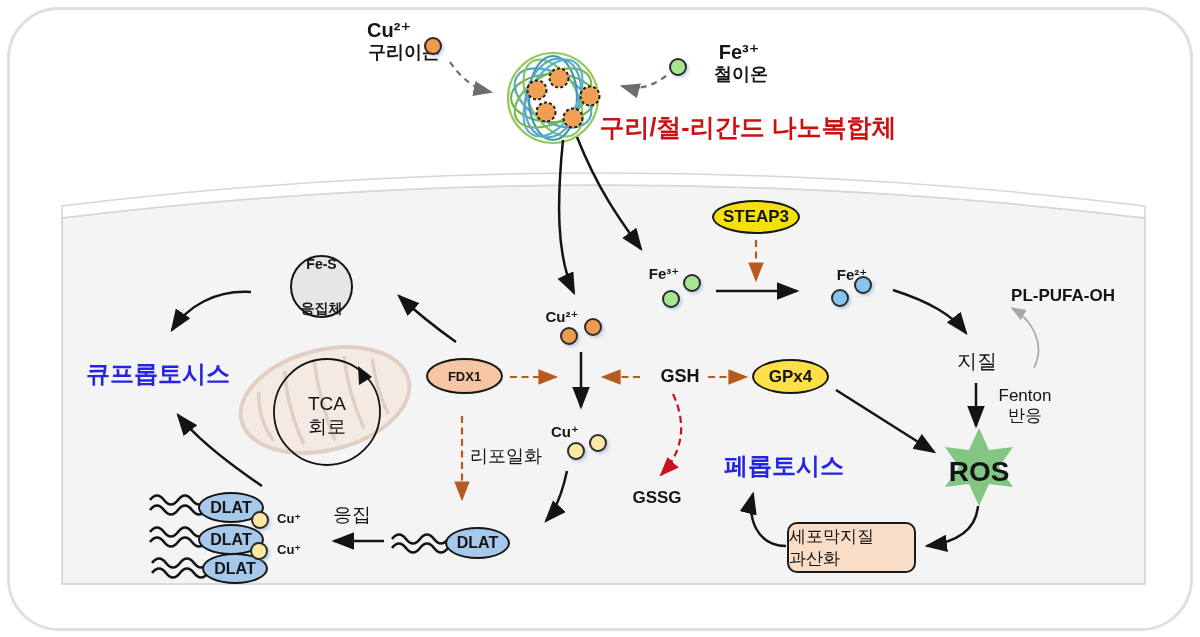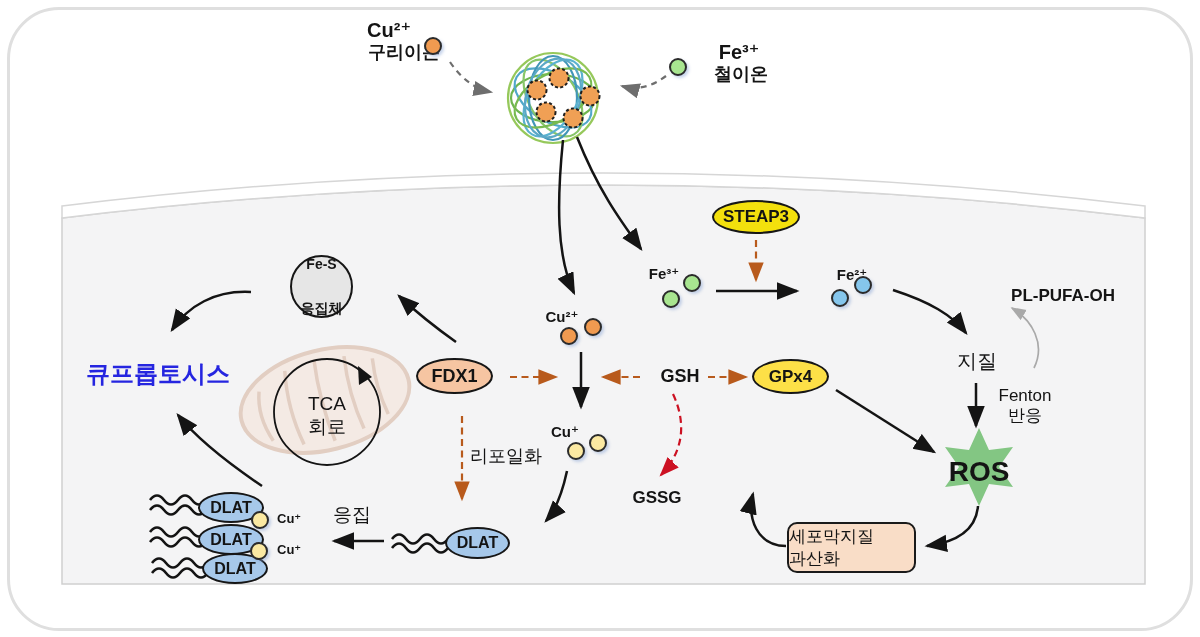--- a/index.html
+++ b/index.html
@@ -133,30 +133,31 @@
   </svg>
 
   <div class="lbl b" style="left:389px;top:19px;font-size:20px;">Cu²⁺</div>
   <div class="lbl b" style="left:404px;top:42px;font-size:18px;">구리이온</div>
   <div class="ion" style="left:424px;top:37px;background:#f09a50;"></div>
 
   <div class="lbl b" style="left:739px;top:41px;font-size:20px;">Fe³⁺</div>
   <div class="lbl b" style="left:741px;top:64px;font-size:18px;">철이온</div>
   <div class="ion" style="left:669px;top:58px;background:#a8e590;"></div>
 
+  <div class="lbl b red" style="left:748px;top:113px;font-size:25px;">구리/철-리간드 나노복합체</div>
 
   <div class="oval" style="left:712px;top:200px;width:88px;height:34px;background:#f3e00d;font-size:17px;">
     <span>STEAP3</span>
     </div>
 
   <div class="oval" style="left:752px;top:359px;width:77px;height:35px;background:#fde047;font-size:17px;">
     <span>GPx4</span>
     </div>
 
-  <div class="oval" style="left:416px;top:358px;width:77px;height:36px;background:#f6c5a2;font-size:18px;">
+  <div class="oval" style="left:426px;top:358px;width:77px;height:36px;background:#f6c5a2;font-size:13px;">
     <span>FDX1</span>
     </div>
 
   <div class="oval" style="left:290px;top:255px;width:63px;height:63px;background:#e6e6e6;font-size:14px;line-height:15px;justify-content:space-between;">
     <span>Fe-S</span>
     <span>응집체</span>
     </div>
 
   <div class="lbl b" style="left:664px;top:266px;font-size:15px;">Fe³⁺</div>
   <div class="ion" style="left:683px;top:274px;background:#a8e590;"></div>
@@ -176,20 +177,21 @@
 
   <div class="lbl b" style="left:1063px;top:286px;font-size:17px;">PL-PUFA-OH</div>
   <div class="lbl" style="left:977px;top:350px;font-size:20px;">지질</div>
   <div class="lbl two" style="left:1025px;top:386px;font-size:17px;line-height:20px;">
     <span>Fenton</span>
     <span>반응</span>
     </div>
   <div class="lbl b" style="left:979px;top:456px;font-size:28px;">ROS</div>
   <div class="lbl b" style="left:680px;top:366px;font-size:18px;">GSH</div>
   <div class="lbl b" style="left:657px;top:488px;font-size:17px;">GSSG</div>
+  <div class="lbl b blue" style="left:784px;top:453px;font-size:24px;">페롭토시스</div>
   <div class="rbox" style="left:787px;top:522px;width:129px;height:51px;background:#f9ddc7;font-size:17px;line-height:22px;">
     <span>세포막지질</span>
     <span>과산화</span>
     </div>
 
   <div class="lbl b blue" style="left:158px;top:361px;font-size:24px;">큐프롭토시스</div>
   <div class="lbl two" style="left:327px;top:392px;font-size:19px;line-height:23px;">
     <span>TCA</span>
     <span>회로</span>
     </div>

